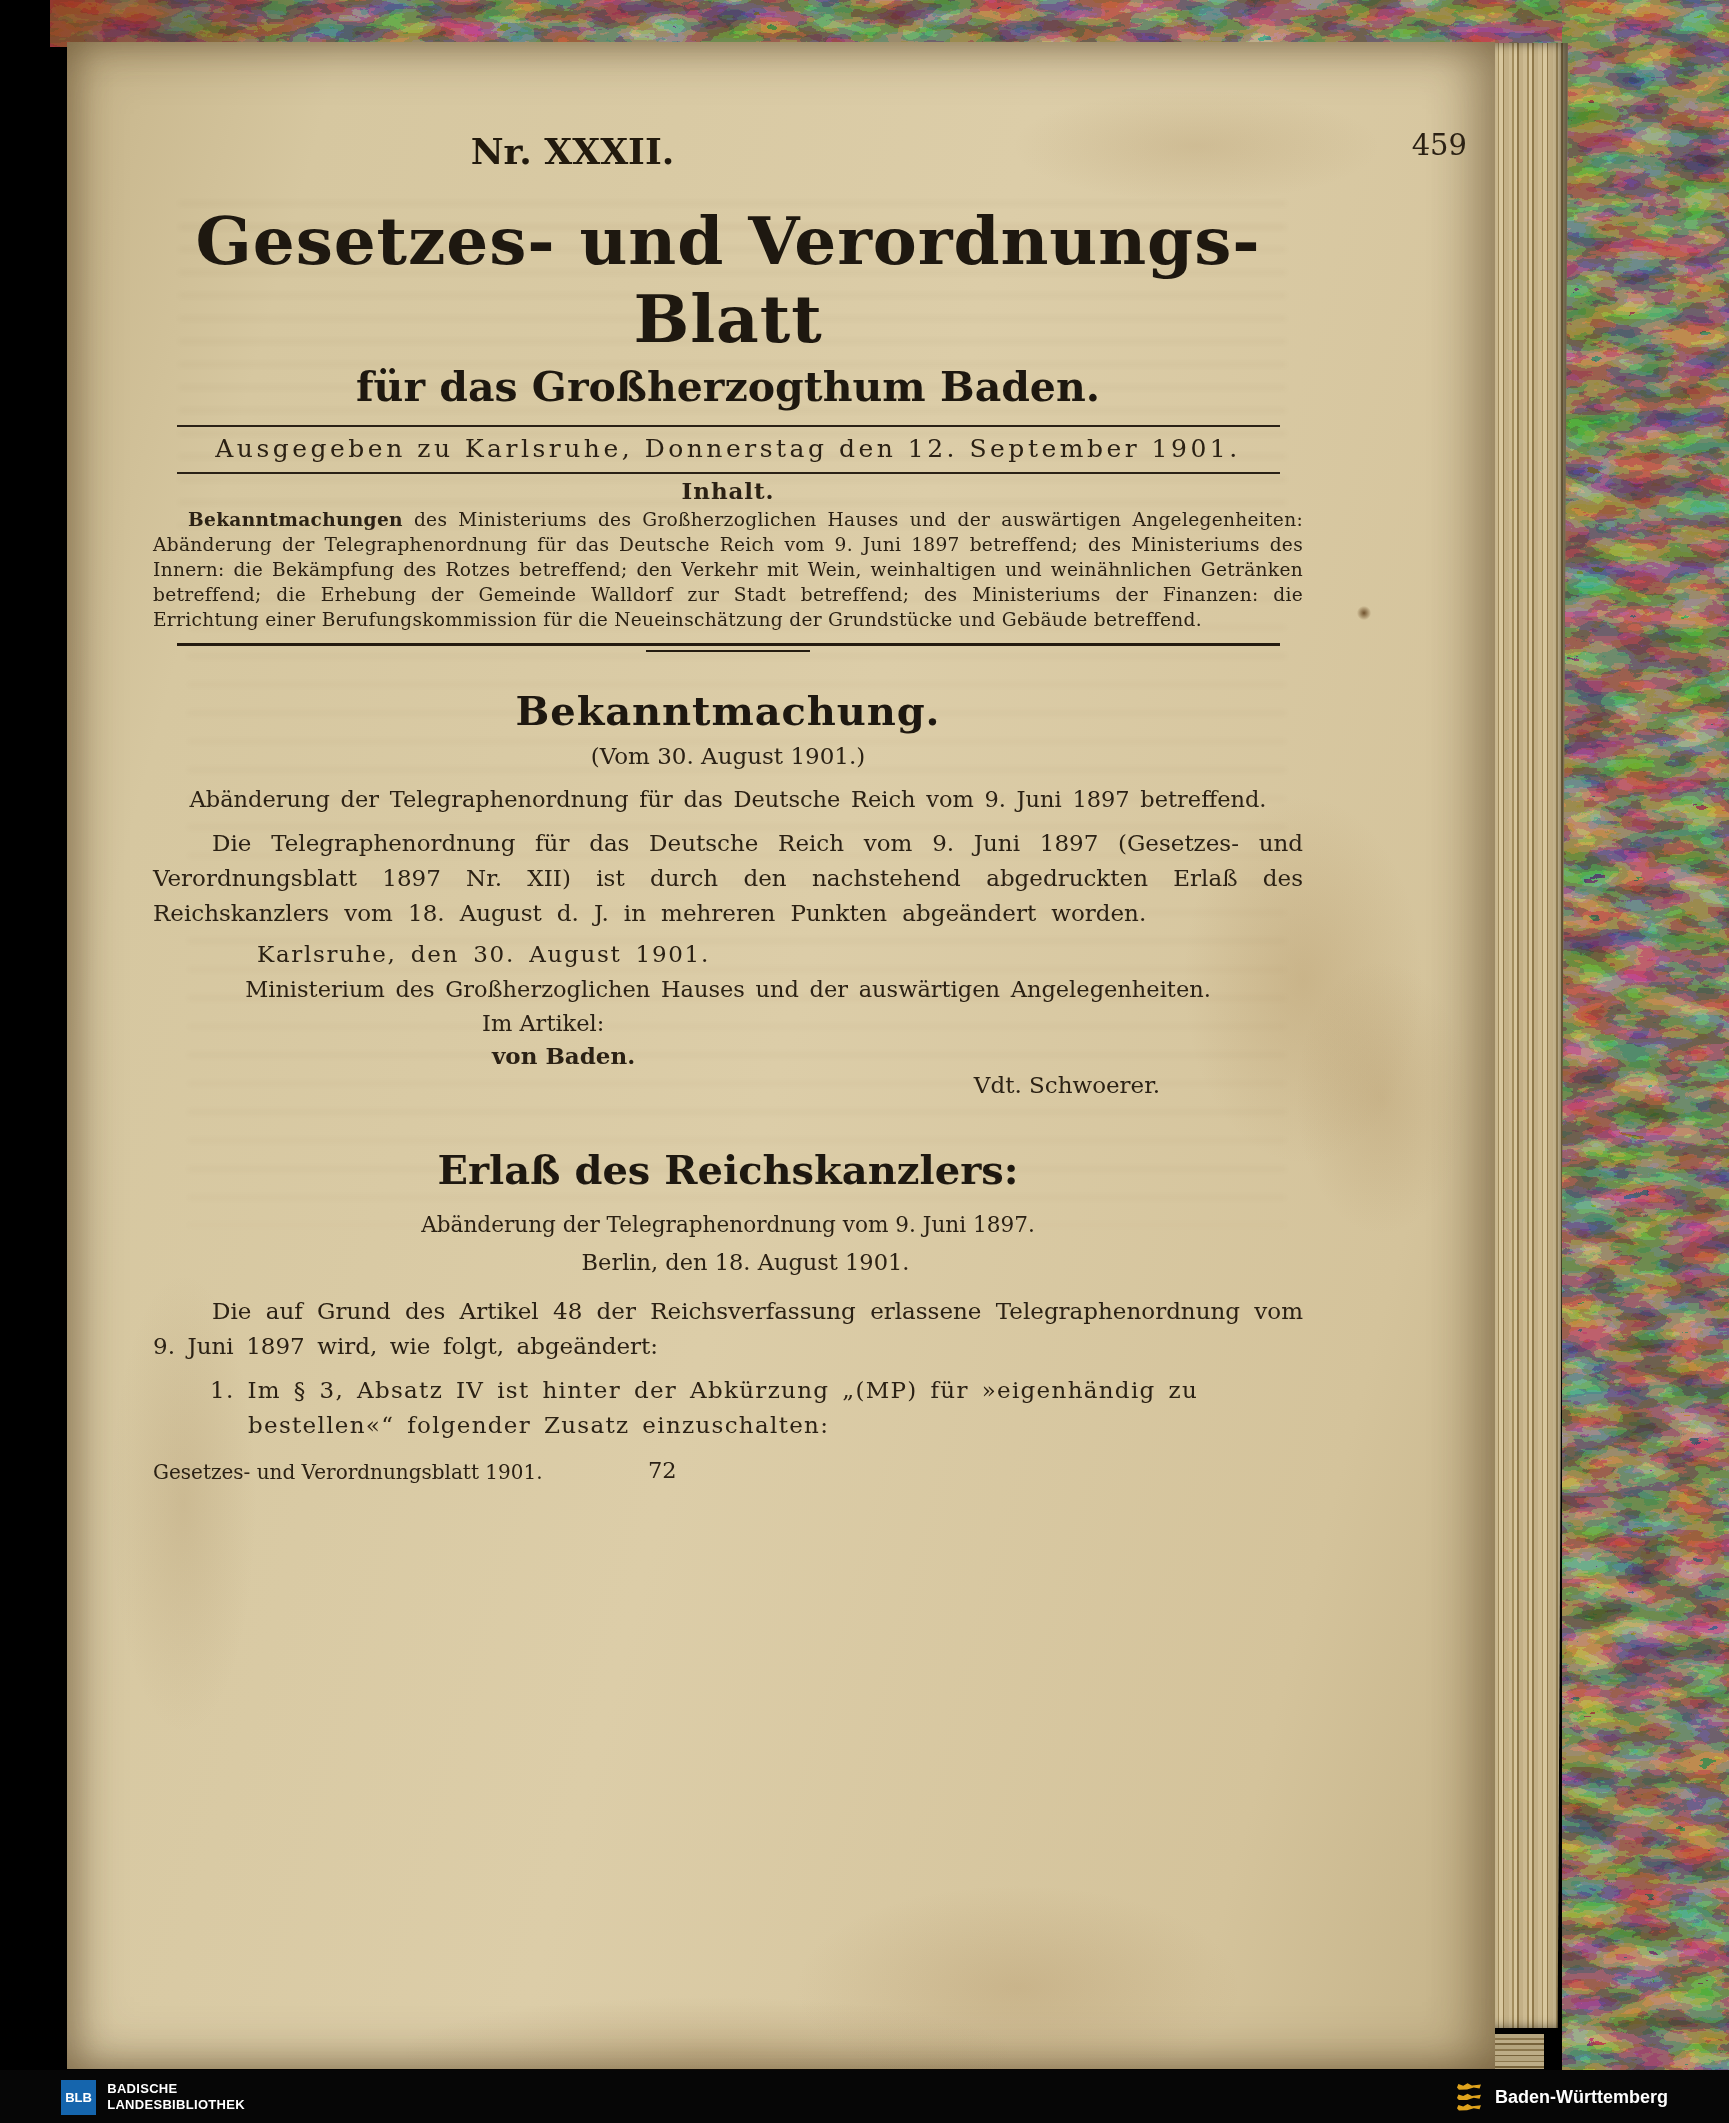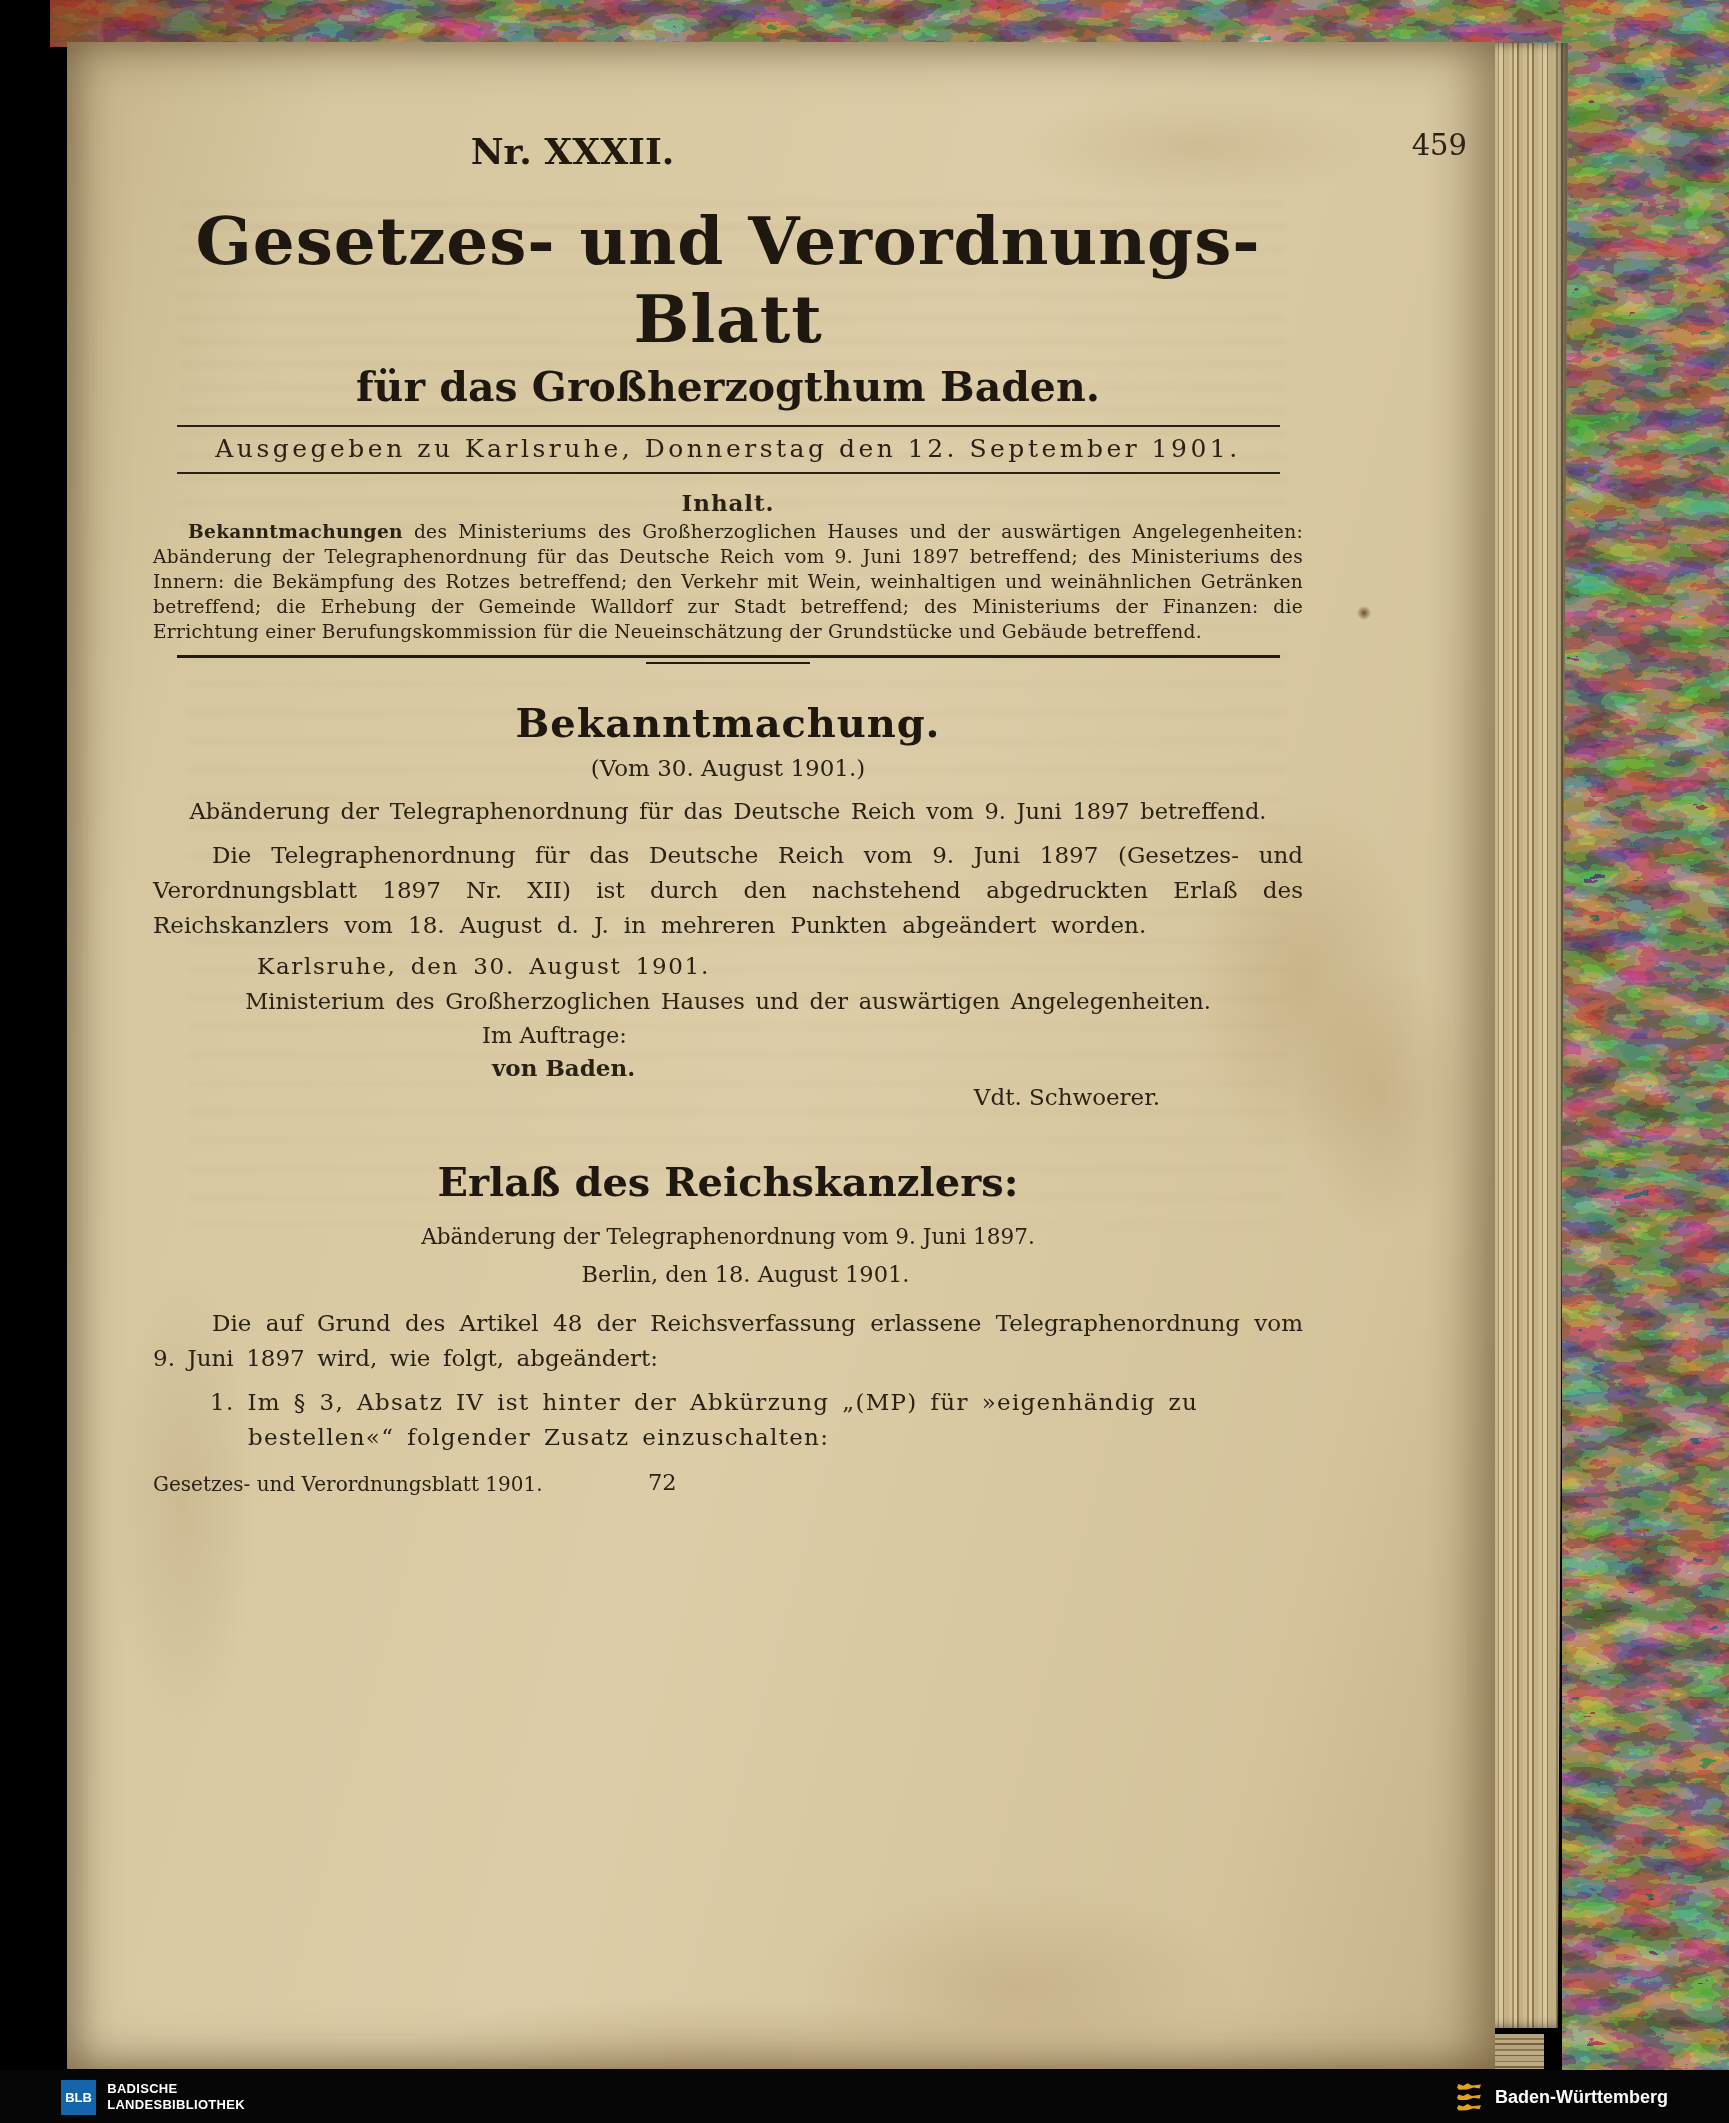--- a/index.html
+++ b/index.html
@@ -52,21 +52,21 @@
 
   .issue-line{margin-top:88px;text-align:center;padding-right:311px;
        font-size:36px;font-weight:bold;color:#221a0e;}
   .page-number{position:absolute;top:86px;right:28px;font-size:29px;color:#2b2114;margin-left:40px;}
   .gazette-title{margin-top:30px;text-align:center;font-size:66px;font-weight:bold;
        letter-spacing:0.9px;color:#1e1810;}
   .gazette-subtitle{margin-top:5.2px;text-align:center;font-size:41px;font-weight:bold;color:#1e1810;}
   .rule{border:0;border-top:2.6px solid #2a2116;width:1103px;margin:14px auto 0 auto;}
   .dateline{margin-top:7px;text-align:center;font-size:25px;letter-spacing:3.5px;}
   .rule-2{margin-top:8.6px;}
-  .inhalt-heading{margin-top:15px;text-align:center;font-size:23px;font-weight:bold;letter-spacing:0.9px;}
+  .inhalt-heading{margin-top:3px;text-align:center;font-size:23px;font-weight:bold;letter-spacing:0.9px;}
   .inhalt-para{margin-top:3.5px;font-size:18.6px;line-height:25px;text-align:justify;
        text-indent:35px;letter-spacing:0.3px;}
   .inhalt-lead{font-weight:bold;}
   .rule-thick{border-top:3.5px solid #241b10;margin-top:10.4px;}
   .rule-short{border:0;border-top:2.6px solid #241b10;width:164px;margin:4.3px auto 0 auto;}
 
   .ann-heading{margin-top:35px;text-align:center;font-size:40px;font-weight:bold;
        letter-spacing:0.9px;color:#1e1810;}
   .ann-date{margin-top:8.6px;text-align:center;font-size:23px;}
   .ann-subject{margin-top:17.3px;text-align:center;font-size:22.5px;word-spacing:3.5px;}
@@ -171,21 +171,21 @@
 
       <hr class="rule rule-thick">
       <hr class="rule-short">
 
       <div class="ann-heading">Bekanntmachung.</div>
       <div class="ann-date">(Vom 30. August 1901.)</div>
       <div class="ann-subject">Abänderung der Telegraphenordnung für das Deutsche Reich vom 9. Juni 1897 betreffend.</div>
       <div class="ann-body">Die Telegraphenordnung für das Deutsche Reich vom 9. Juni 1897 (Gesetzes- und Verordnungsblatt 1897 Nr. XII) ist durch den nachstehend abgedruckten Erlaß des Reichskanzlers vom 18. August d. J. in mehreren Punkten abgeändert worden.</div>
       <div class="place-date">Karlsruhe, den 30. August 1901.</div>
       <div class="ministry">Ministerium des Großherzoglichen Hauses und der auswärtigen Angelegenheiten.</div>
-      <div class="im-auftrage">Im Auftrage:</div>
+      <div class="im-auftrage">Im Artikel:</div>
       <div class="von-reck">von Baden.</div>
       <div class="vdt">Vdt. Schwoerer.</div>
 
       <div class="erlass-heading">Erlaß des Reichskanzlers:</div>
       <div class="erlass-subject">Abänderung der Telegraphenordnung vom 9. Juni 1897.</div>
       <div class="erlass-place">Berlin, den 18. August 1901.</div>
       <div class="erlass-intro">Die auf Grund des Artikel 48 der Reichsverfassung erlassene Telegraphenordnung vom 9. Juni 1897 wird, wie folgt, abgeändert:</div>
       <div class="erlass-item">
         <span>1.</span>
         <span>Im § 3, Absatz IV ist hinter der Abkürzung „(MP) für »eigenhändig zu bestellen«“ folgender Zusatz einzuschalten:</span>

